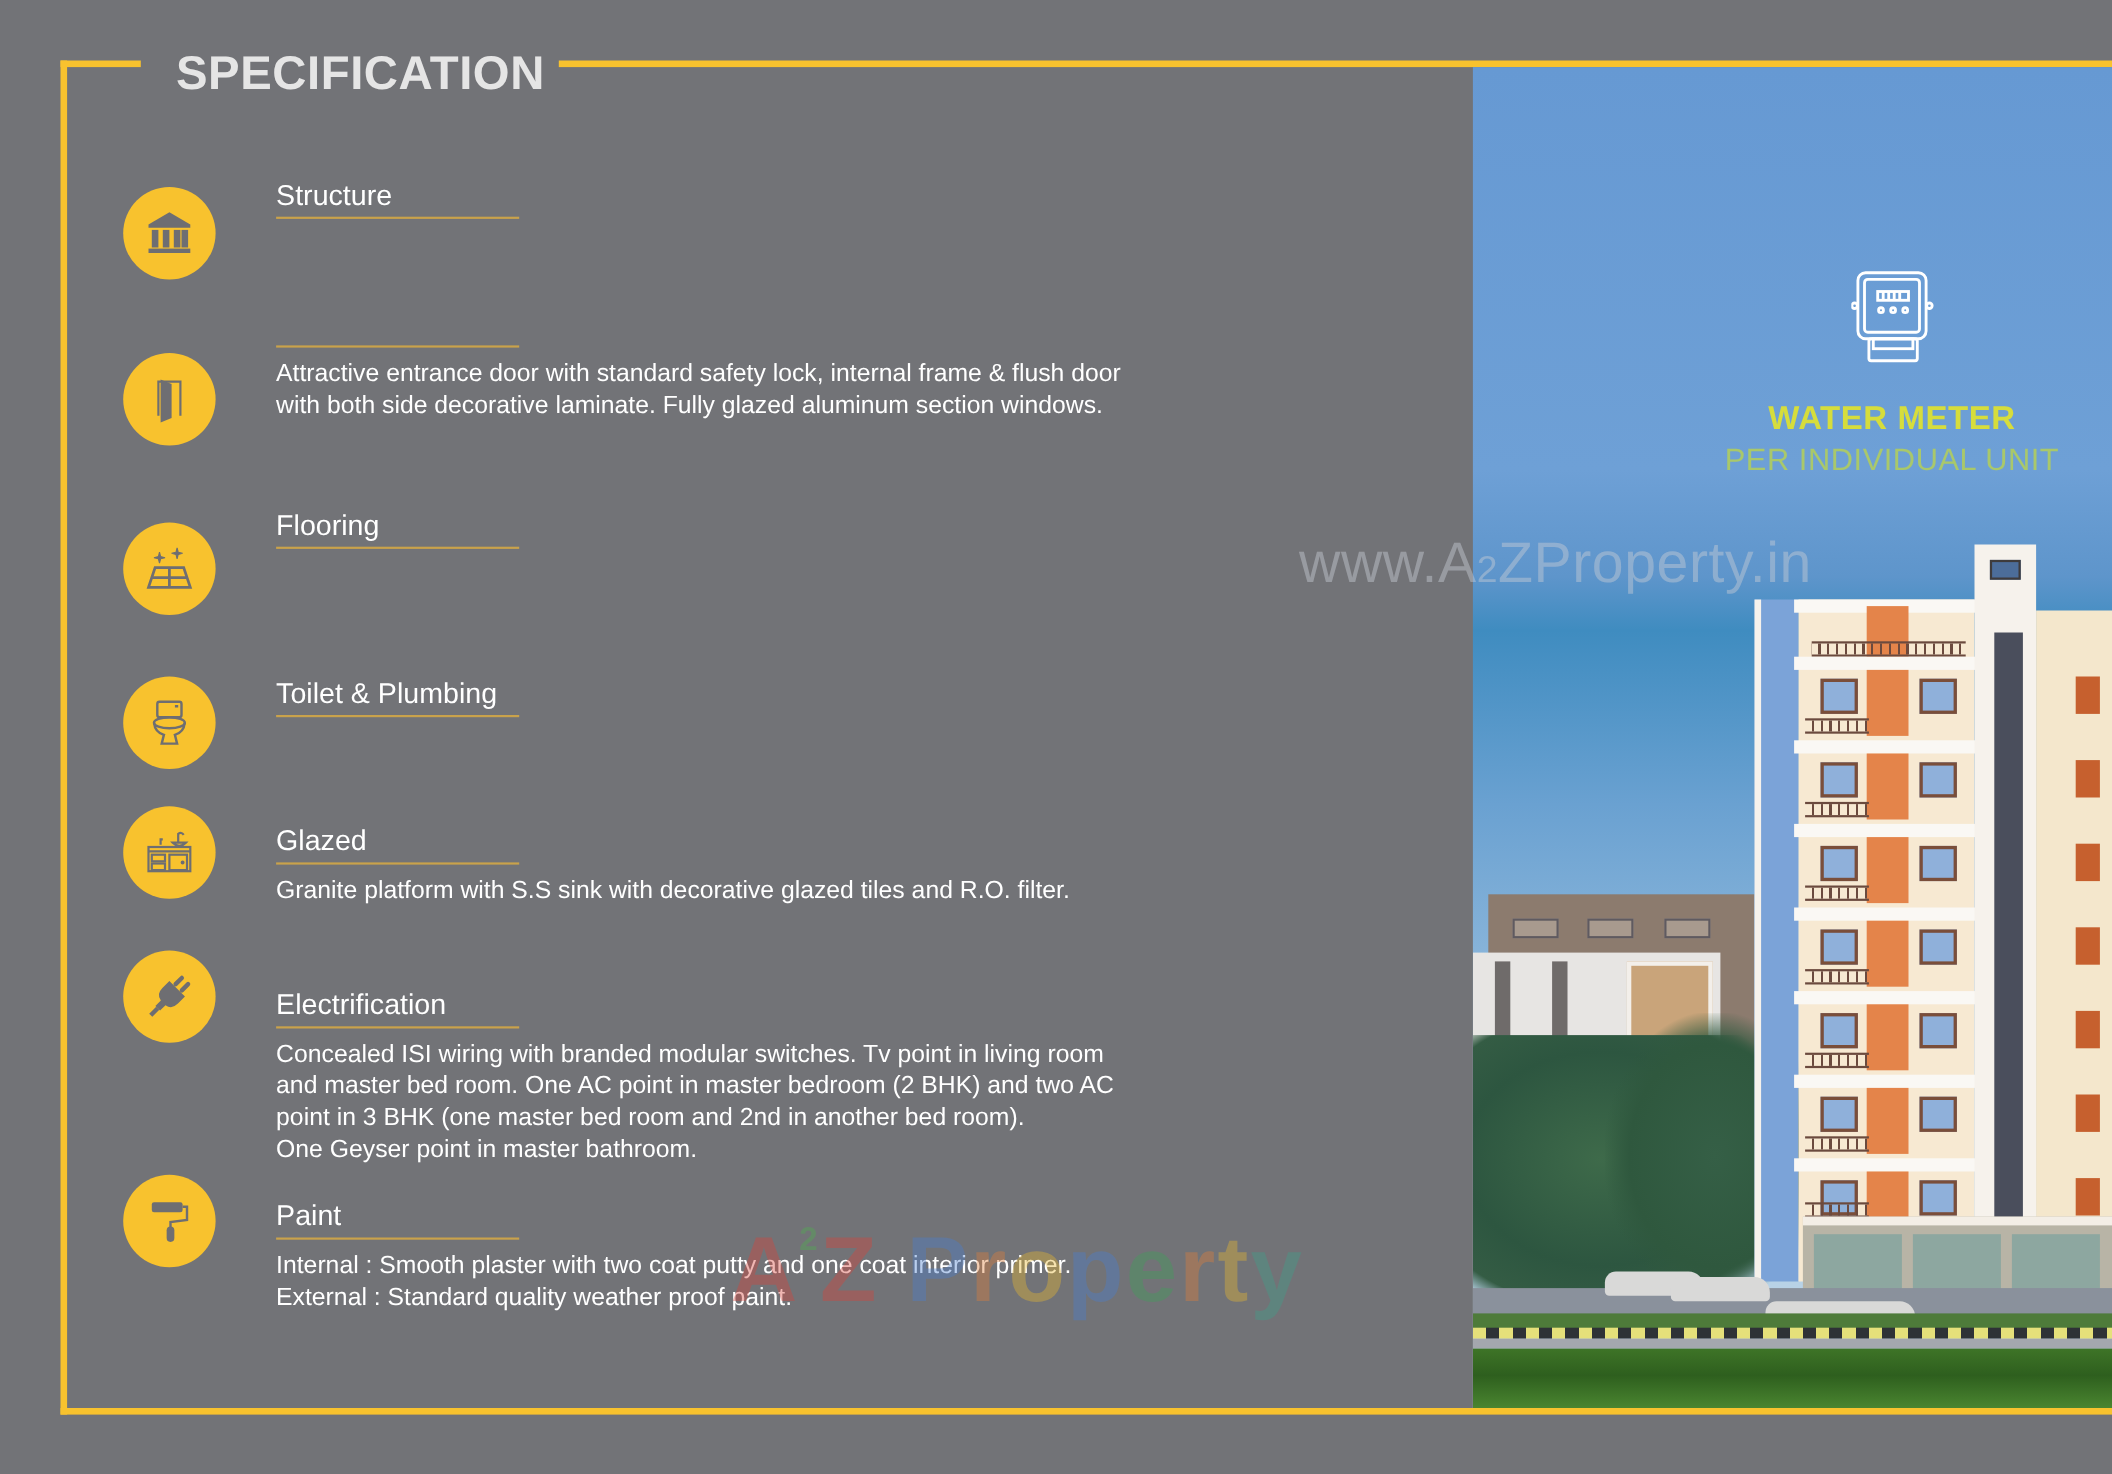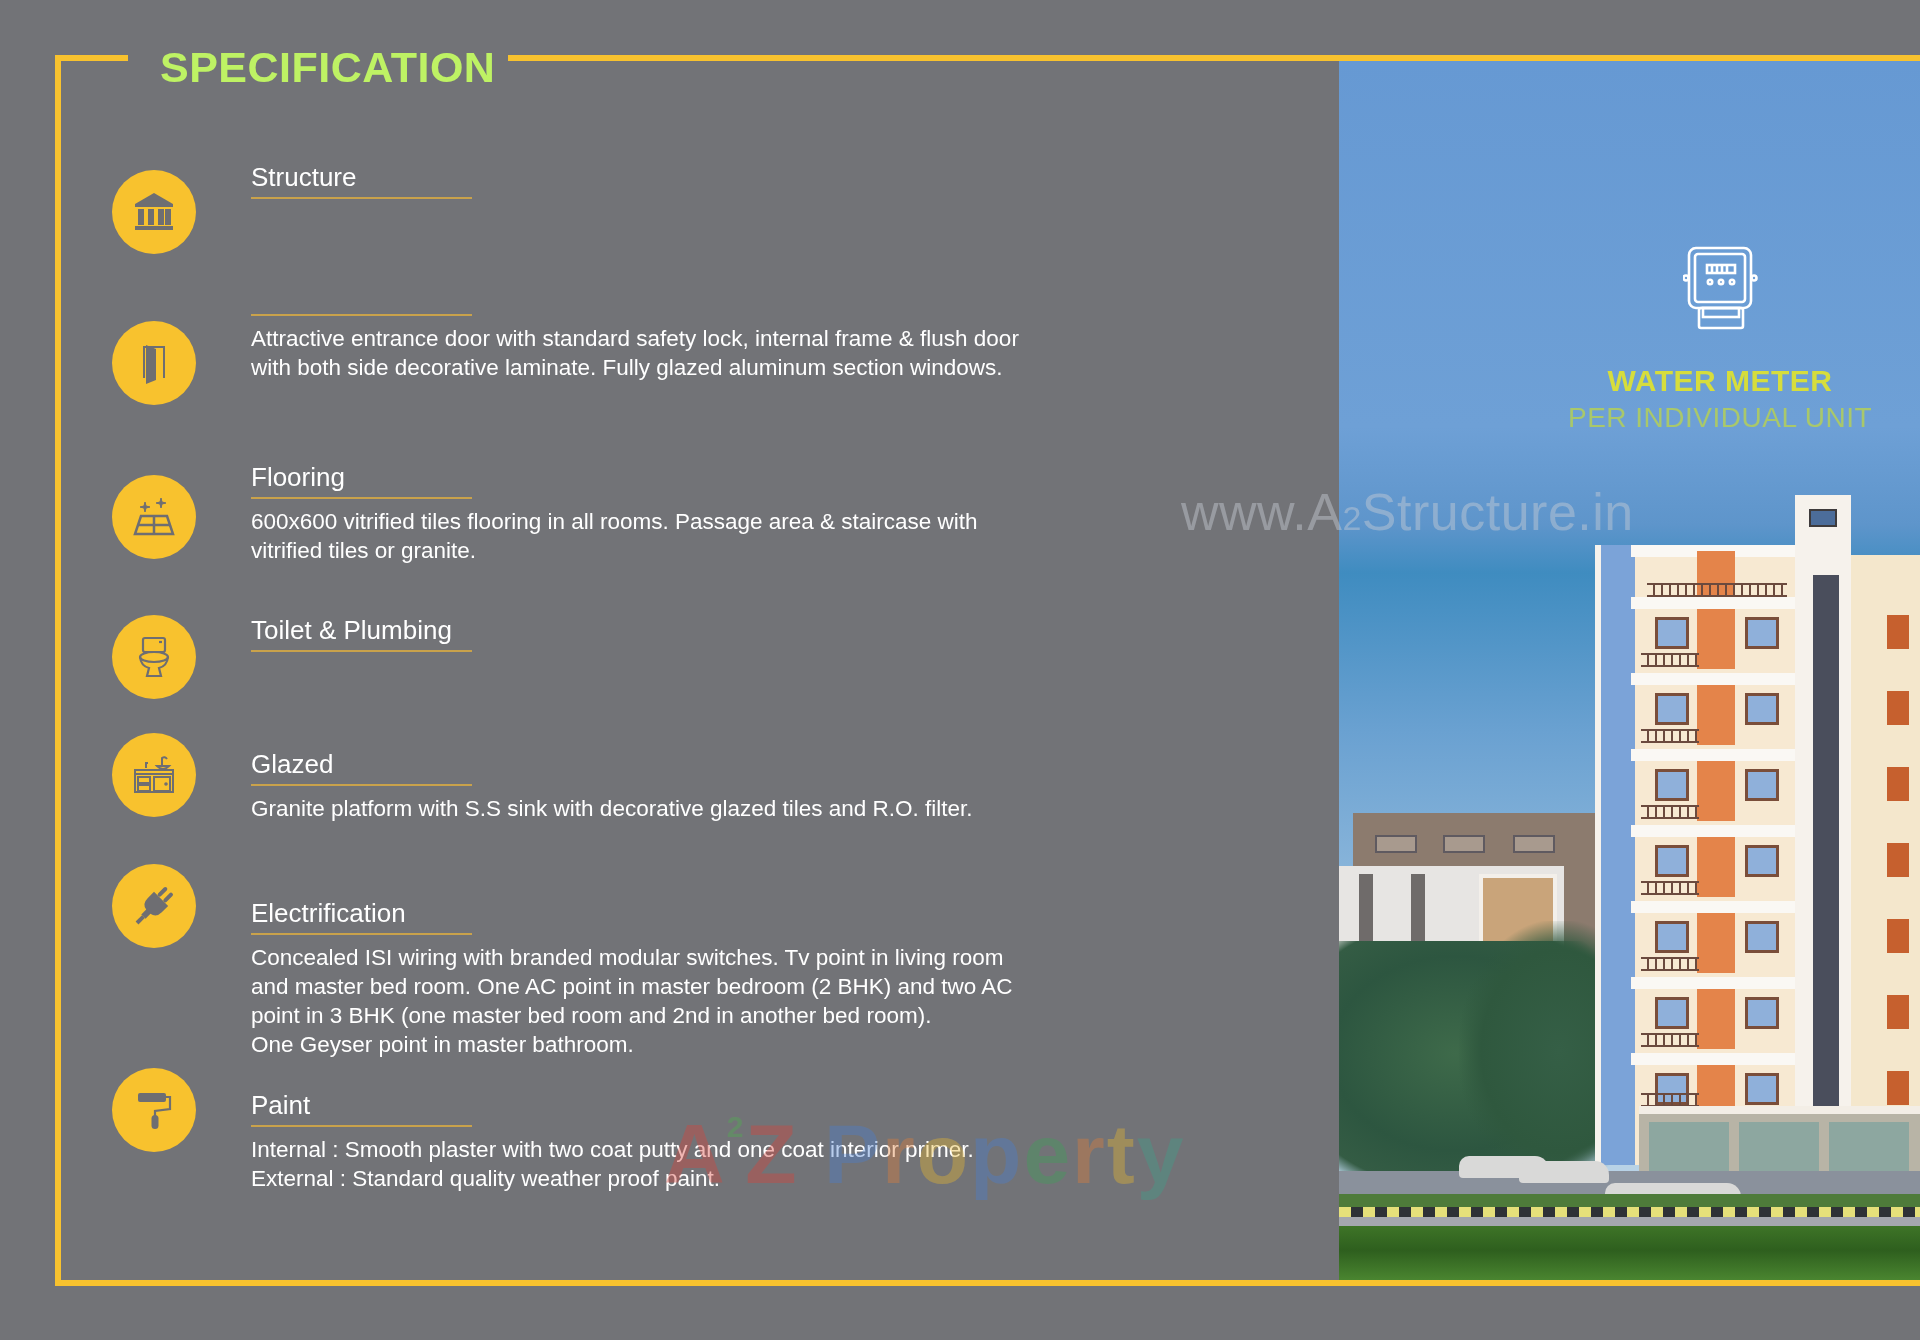--- a/index.html
+++ b/index.html
@@ -12,21 +12,21 @@
   }
   .frame-line { position: absolute; background: #F8C22E; }
   .frame-left { left: 55px; top: 55px; width: 6px; height: 1231px; }
   .frame-top-left { left: 55px; top: 55px; width: 73px; height: 6px; }
   .frame-top-right { left: 508px; top: 55px; width: 1412px; height: 6px; }
   .frame-bottom { left: 55px; top: 1280px; width: 1865px; height: 6px; }
 
   .page-title {
     position: absolute; left: 160px; top: 46px;
     font-family: "Liberation Sans", sans-serif; font-weight: bold;
-    font-size: 43px; letter-spacing: 0.5px; color: #bef264;
+    font-size: 43px; letter-spacing: 0.5px; color: #e5e5e5;
     line-height: 1;
   }
 
   .spec-item { position: absolute; left: 0; width: 1200px; }
   .spec-icon {
     position: absolute; left: 112px; width: 84px; height: 84px;
     border-radius: 50%; background: #F8C22E;
     display: flex; align-items: center; justify-content: center;
   }
   .spec-icon svg { width: 50px; height: 50px; }
@@ -154,22 +154,20 @@
           <path d="M12 24 L38 24 L44 42 L6 42 Z"></path>
           <line x1="25" y1="24" x2="25" y2="42"></line>
           <line x1="9" y1="33" x2="41" y2="33"></line>
           <path d="M16 10 L17 14 L21 15 L17 16 L16 20 L15 16 L11 15 L15 14 Z" fill="#6E6E72" stroke-width="1"></path>
           <path d="M32 6 L33 10 L37 11 L33 12 L32 16 L31 12 L27 11 L31 10 Z" fill="#6E6E72" stroke-width="1"></path>
         </svg>
     </div>
     <div class="spec-text" style="top:-15px">
       <span class="spec-heading">Flooring</span>
       <div class="spec-rule"></div>
-      <div class="spec-body">600x600 vitrified tiles flooring in all rooms. Passage area &amp; staircase with
-vitrified tiles or granite.</div>
     </div>
   </div>
 
   <div class="spec-item" style="top:615px">
     <div class="spec-icon" style="top:0px">
       <svg viewBox="0 0 50 50" fill="none" stroke="#6E6E72" stroke-width="2.2">
           <rect x="14" y="6" width="22" height="14" rx="2"></rect>
           <ellipse cx="25" cy="25" rx="14" ry="5"></ellipse>
           <path d="M11 25 Q12 34 20 36 L18 44 L32 44 L30 36 Q38 34 39 25"></path>
           <line x1="30" y1="10" x2="33" y2="10"></line>
@@ -334,14 +332,14 @@
     <line x1="44" y1="20" x2="44" y2="28"></line>
   <circle cx="27" cy="37" r="2.2"></circle>
     <circle cx="38" cy="37" r="2.2"></circle>
     <circle cx="49" cy="37" r="2.2"></circle>
   <rect x="16" y="63" width="44" height="20" rx="2"></rect>
   <rect x="20" y="63" width="36" height="9"></rect>
 </svg>
 <div class="meter-title">WATER METER</div>
 <div class="meter-sub">PER INDIVIDUAL UNIT</div>
 
-<div class="watermark-url"><span>www.A</span><span class="sub">2</span><span>Structure.in</span></div>
+<div class="watermark-url"><span>www.A</span><span class="sub">2</span><span>ZProperty.in</span></div>
 <div class="watermark-logo" id="wm-logo"><span style="color: rgb(217, 67, 58);">A</span><span style="color: rgb(79, 177, 79); font-size: 30px; vertical-align: top;">2</span><span style="color: rgb(217, 67, 58);">Z</span><span style="color: rgb(0, 0, 0);">&nbsp;</span><span style="color: rgb(74, 127, 208);">P</span><span style="color: rgb(224, 128, 58);">r</span><span style="color: rgb(232, 184, 48);">o</span><span style="color: rgb(74, 127, 208);">p</span><span style="color: rgb(63, 160, 90);">e</span><span style="color: rgb(224, 128, 58);">r</span><span style="color: rgb(232, 184, 48);">t</span><span style="color: rgb(63, 160, 138);">y</span></div>
 
 </body></html>

